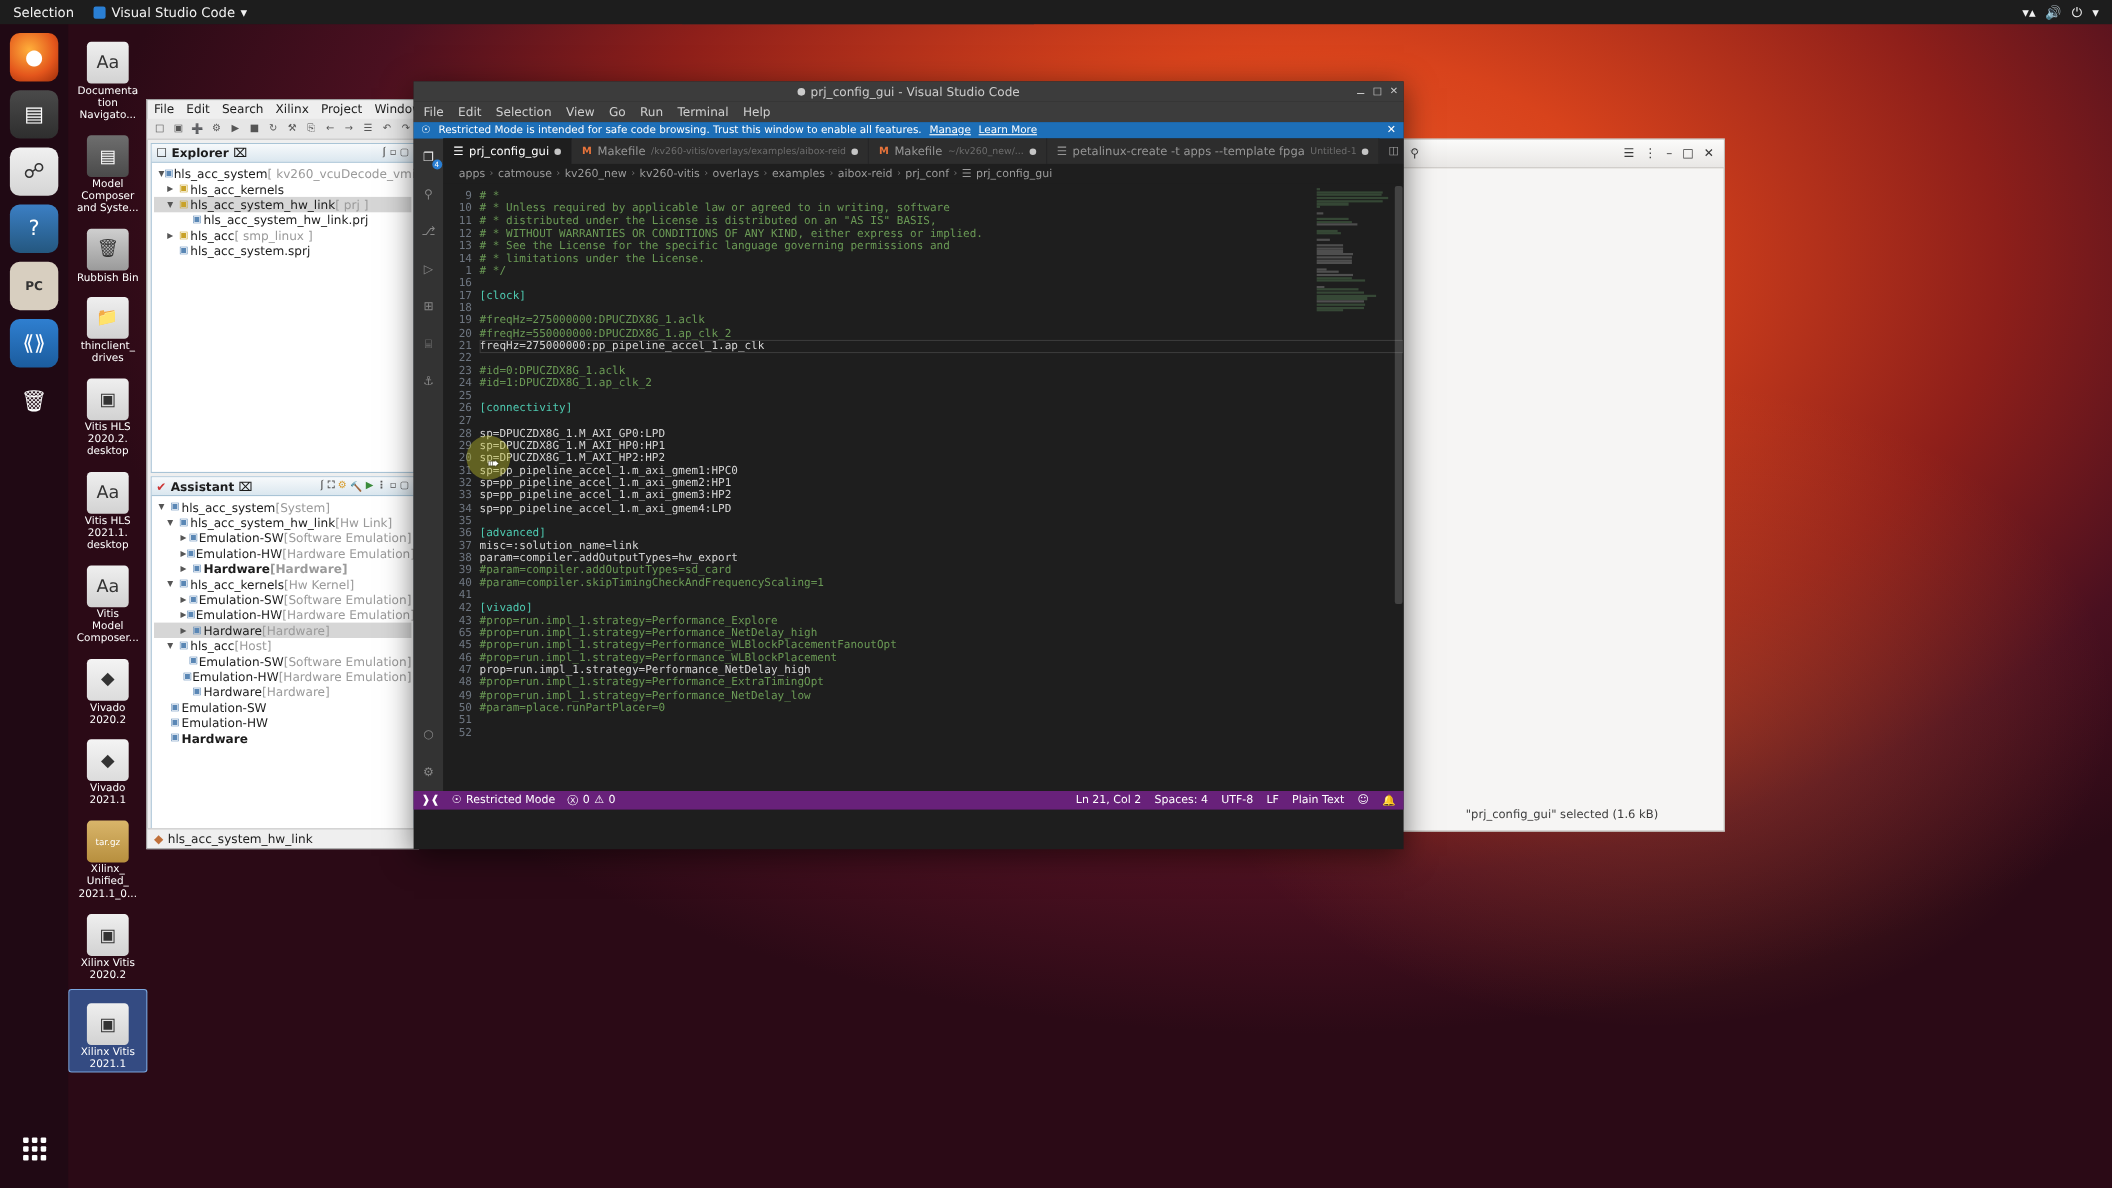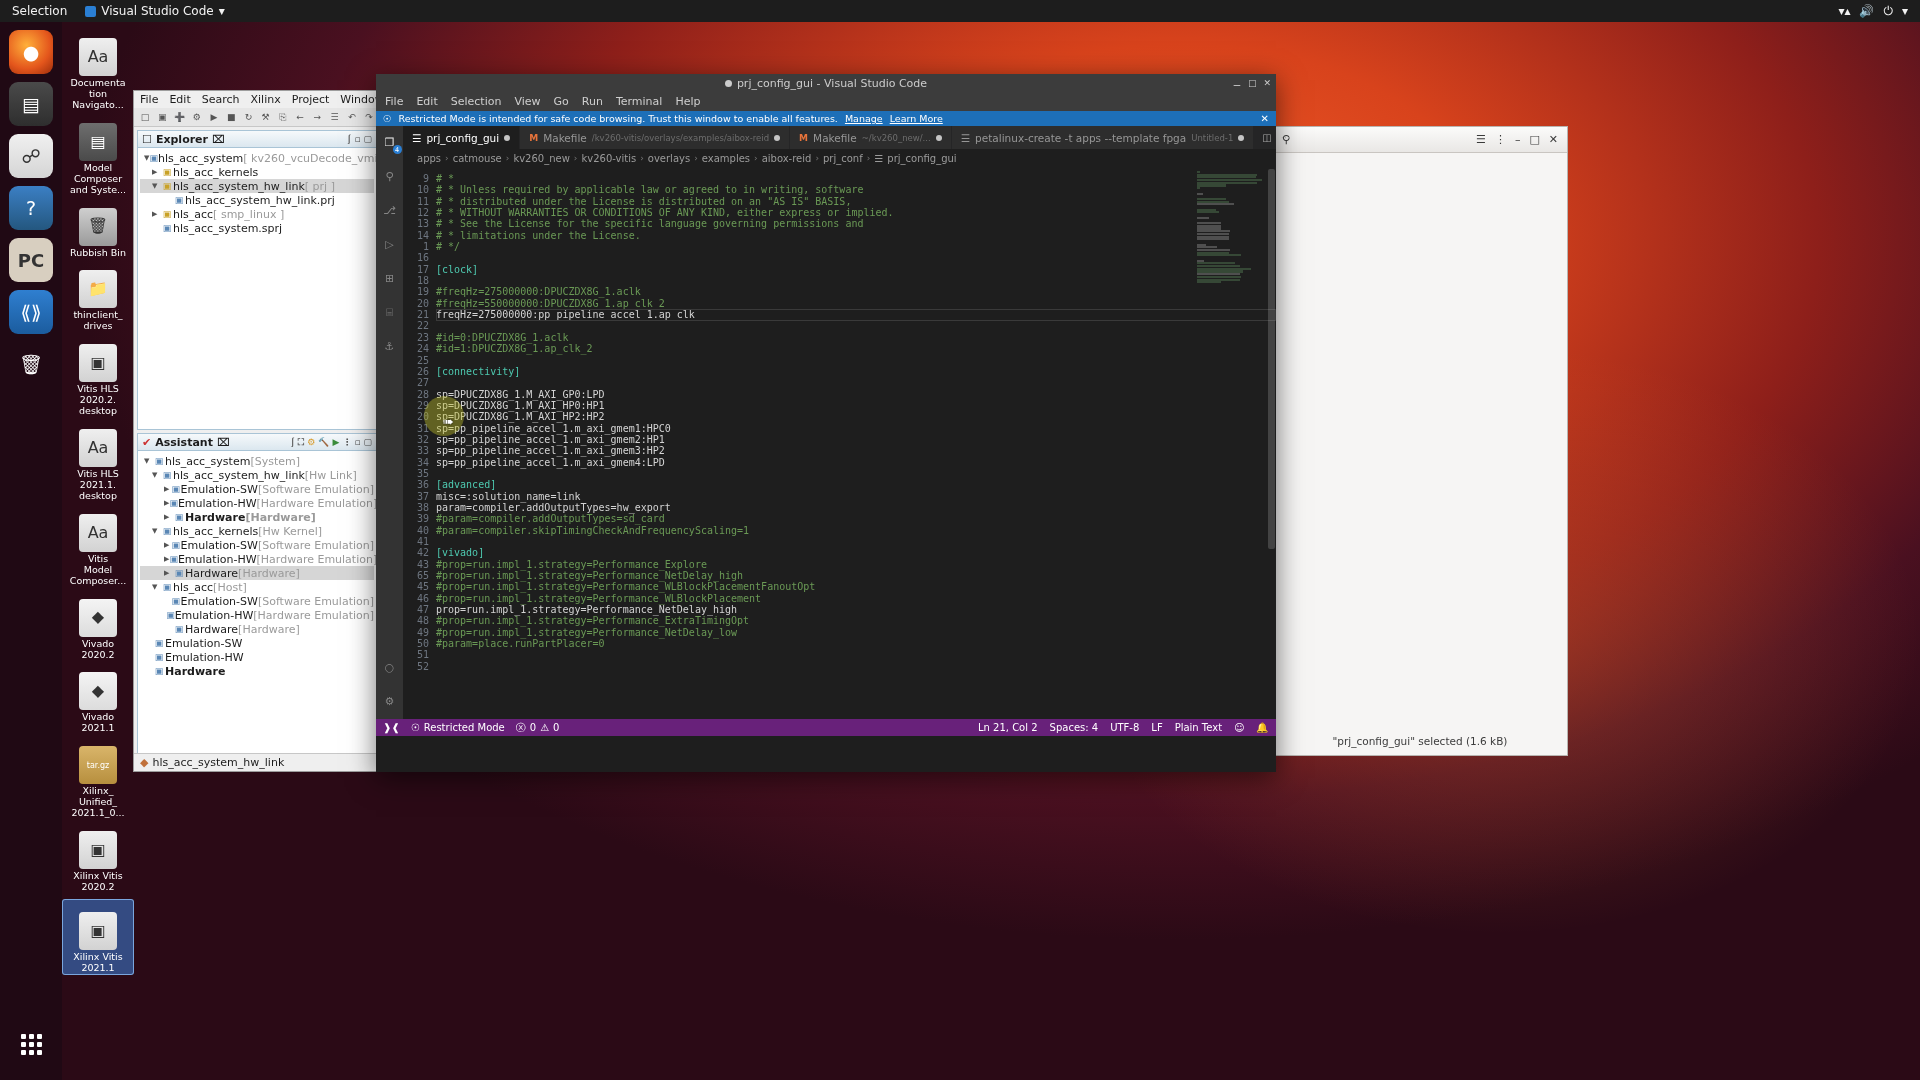--- a/index.html
+++ b/index.html
@@ -43,21 +43,21 @@
     position:absolute; left:0; top:22px; width:62px; height:1058px;
     background:rgba(30,10,20,0.82); z-index:250;
     display:flex; flex-direction:column; align-items:center; padding-top:8px; gap:8px;
   }
   .dockicon { width:44px; height:44px; border-radius:9px; display:flex; align-items:center;
               justify-content:center; font-size:19px; color:#fff; position:relative; }
   .dockicon.ff{ background:radial-gradient(circle at 40% 35%,#ffb03a,#e4561c 60%,#9b2d0b); }
   .dockicon.files{ background:linear-gradient(180deg,#4a4a4a,#2e2e2e); }
   .dockicon.sw{ background:linear-gradient(180deg,#f0f0f0,#d5d5d5); color:#333; }
   .dockicon.help{ background:linear-gradient(180deg,#3b7fc4,#24577f); }
-  .dockicon.pc{ background:#d8cfc0; color:#333; font-weight:bold; font-size:18px; }
+  .dockicon.pc{ background:#d8cfc0; color:#333; font-weight:bold; font-size:11px; }
   .dockicon.vsc{ background:linear-gradient(180deg,#2f7fd0,#1b5c9e); }
   .dockicon.trash{ background:transparent; }
   .dockicon.grid{ background:transparent; }
   #dock .bottomgrid{ position:absolute; bottom:14px; }
   .gd { display:grid; grid-template-columns:repeat(3,5px); grid-gap:3px; }
   .gd i{ width:5px;height:5px;background:#fff;border-radius:1px;display:block;}
   
   #deskicons{ position:absolute; left:62px; top:26px; width:72px; z-index:120; }
   .deskicon{ width:72px; margin-bottom:6px; text-align:center; color:#fff;
              font-size:9.5px; line-height:1.15; }

